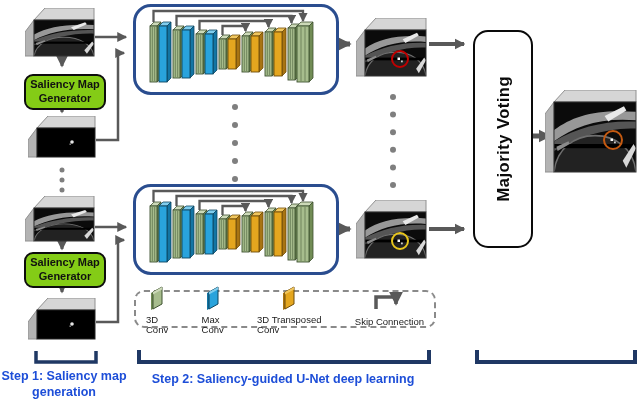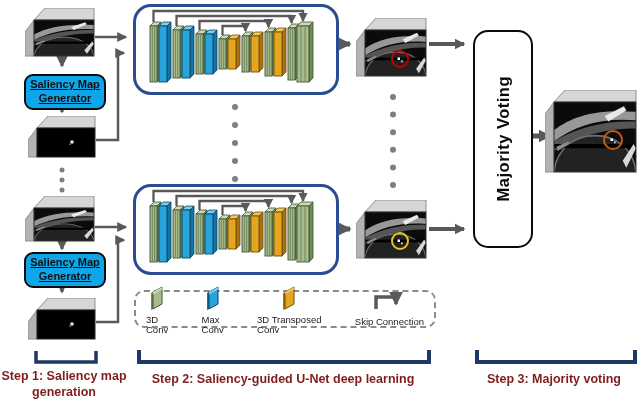--- a/index.html
+++ b/index.html
@@ -4,23 +4,23 @@
 <style>
   html,body{margin:0;padding:0;background:#ffffff;}
   #canvas{
     position:relative;width:640px;height:409px;background:#ffffff;overflow:hidden;
     font-family:"Liberation Sans","DejaVu Sans",sans-serif;
   }
   svg{display:block;}
   #bg{position:absolute;left:0;top:0;z-index:1;}
   .cube-svg{position:absolute;z-index:3;}
   .rounded-box{
-    position:absolute;background:#0ea5e9;border:2px solid #0d0d0d;border-radius:9px;
+    position:absolute;background:#84cc16;border:2px solid #0d0d0d;border-radius:9px;
     display:flex;flex-direction:column;align-items:center;justify-content:center;
-    z-index:4;text-align:center;text-decoration:underline;
+    z-index:4;text-align:center;
   }
   .gen-box{font-weight:bold;font-size:11px;line-height:1.25;color:#111;}
   .unet-box{
     position:absolute;background:#ffffff;border:3px solid #2a4d8f;border-radius:18px;
     z-index:2;
   }
   .unet-inner{position:absolute;left:2px;top:1px;}
   .mv-box{
     position:absolute;background:#ffffff;border:2.5px solid #0a0a0a;border-radius:15px;
     display:flex;align-items:center;justify-content:center;z-index:4;
@@ -30,21 +30,21 @@
     font-weight:bold;font-size:16.5px;color:#0a0a0a;letter-spacing:.5px;white-space:nowrap;
   }
   .legend{
     position:absolute;border:2px dashed #8a8a8a;border-radius:10px;background:#ffffff;
     display:flex;align-items:center;justify-content:space-between;
     padding:0 10px;box-sizing:border-box;z-index:4;
   }
   .legend-item{display:flex;align-items:center;gap:4px;flex-direction:column;}
   .legend-label{font-size:9.5px;line-height:1.1;color:#1a1a1a;}
   .caption{
-    position:absolute;text-align:center;font-weight:bold;font-size:12.5px;color:#7f1d1d;
+    position:absolute;text-align:center;font-weight:bold;font-size:12.5px;color:#1d4ed8;
     line-height:1.25;z-index:4;
   }
 </style>
 </head>
 <body>
 
 <div id="canvas">
 
   <svg width="0" height="0" style="position:absolute">
     <defs>
@@ -354,23 +354,20 @@
     </div>
   </div>
 
   <div class="caption" style="left:0px;top:369px;width:128px;">
     <div>Step 1: Saliency map</div>
     <div>generation</div>
   </div>
   <div class="caption" style="left:130px;top:372px;width:306px;">
     <div>Step 2: Saliency-guided U-Net deep learning</div>
   </div>
-  <div class="caption" style="left:468px;top:372px;width:172px;">
-    <div>Step 3: Majority voting</div>
-  </div>
 
 <svg class="cube-svg" style="left:25px;top:8px" width="70" height="49">
       <polygon points="9,12 20,0 69,0 69,12" fill="#d6d6d6" stroke="#909090" stroke-width="1"></polygon>
       <polygon points="0,24 9,12 9,48 0,48" fill="#b3b3b3" stroke="#909090" stroke-width="1"></polygon>
       <use href="#usimg" x="9" y="12" width="60" height="36"></use>
       <rect x="9" y="12" width="60" height="36" fill="none" stroke="#333" stroke-width="1"></rect>
     </svg>
     <svg class="cube-svg" style="left:28px;top:116px" width="68" height="42">
       <polygon points="9,12 20,0 67,0 67,12" fill="#d6d6d6" stroke="#909090" stroke-width="1"></polygon>
       <polygon points="0,24 9,12 9,41 0,41" fill="#b3b3b3" stroke="#909090" stroke-width="1"></polygon>

